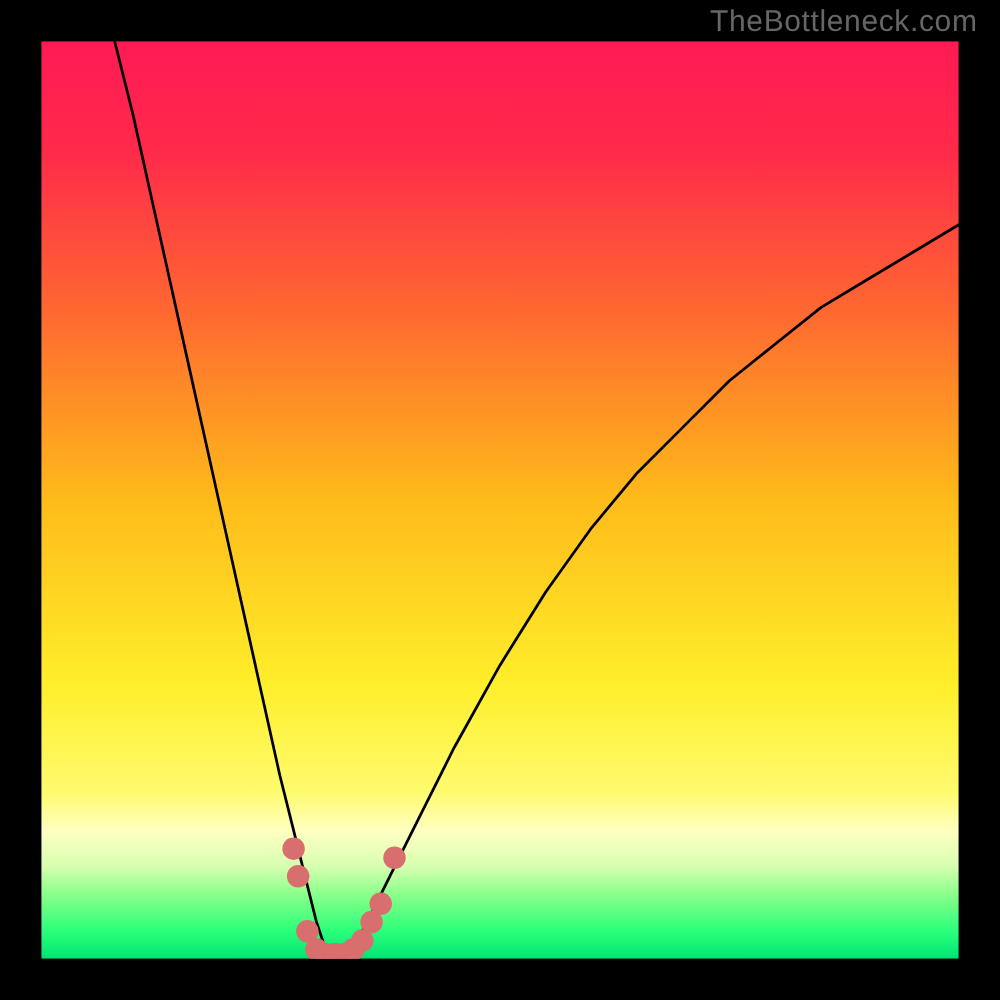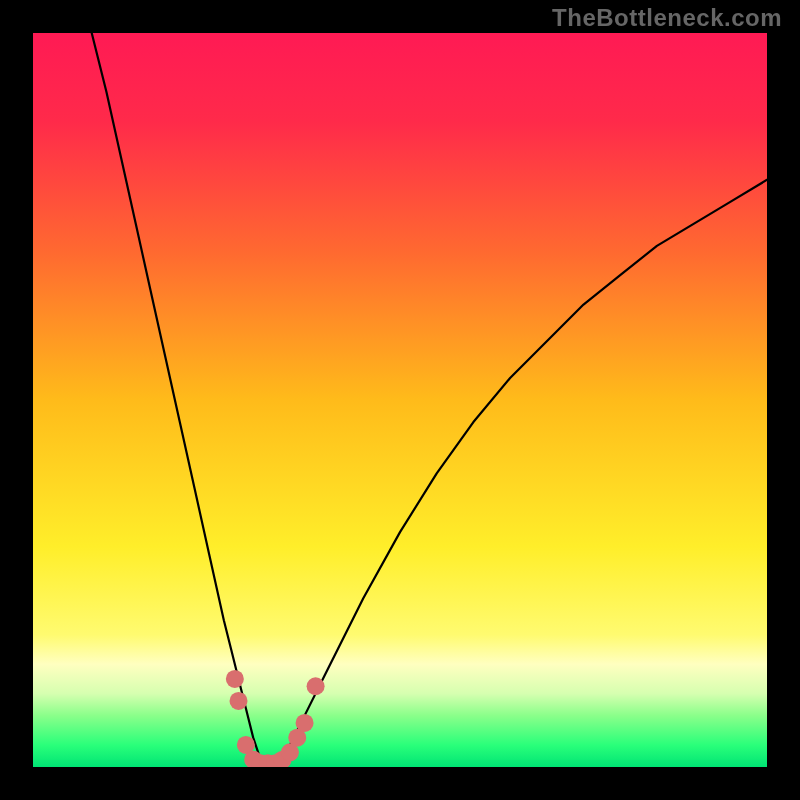--- a/index.html
+++ b/index.html
@@ -18,21 +18,21 @@
     width: 800px;
     height: 800px;
     background: #000;
   }
   .watermark {
     position: absolute;
     top: 4px;
     right: 18px;
     color: #666;
     font-size: 24px;
-    font-weight: 700;
+    font-weight: 400;
     letter-spacing: 0.5px;
     z-index: 10;
   }
   .plot {
     position: absolute;
     left: 33px;
     top: 33px;
     width: 734px;
     height: 734px;
   }

